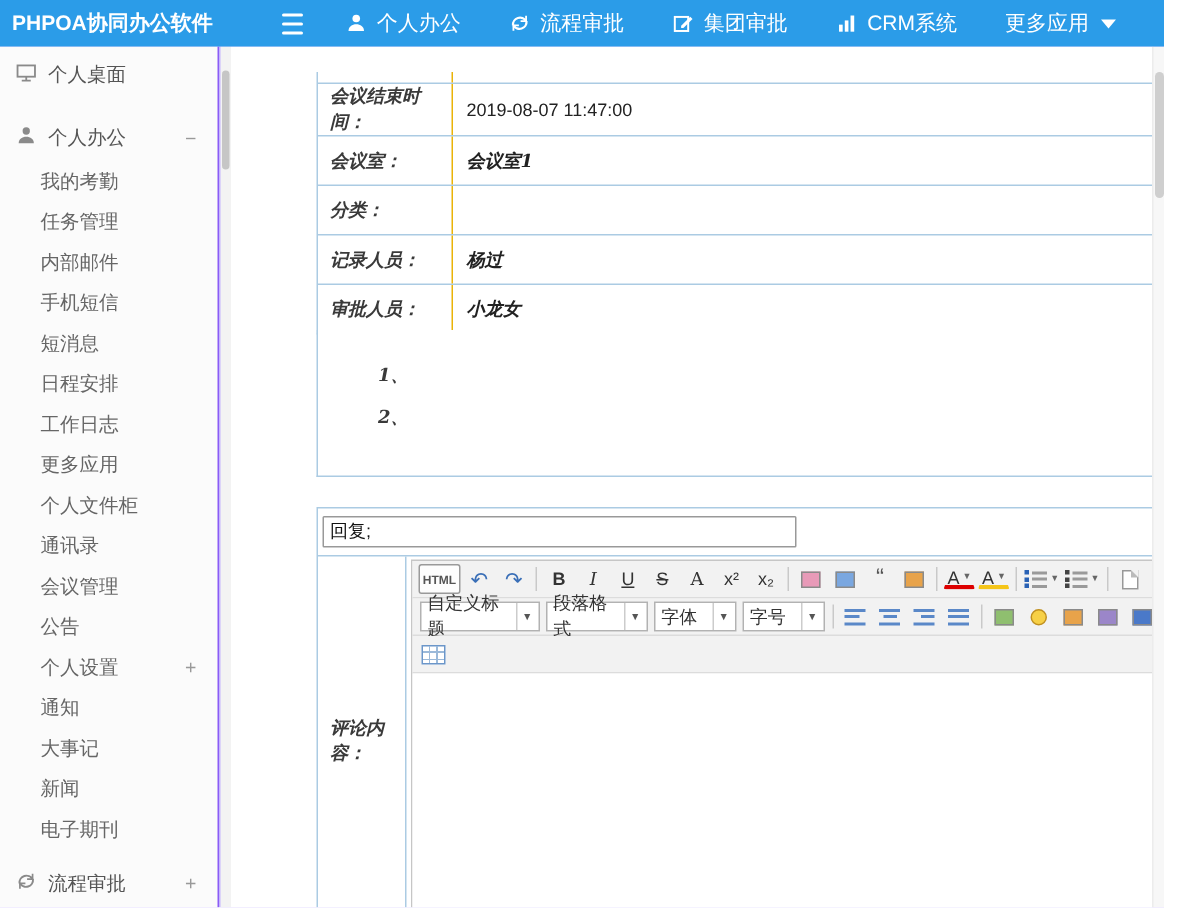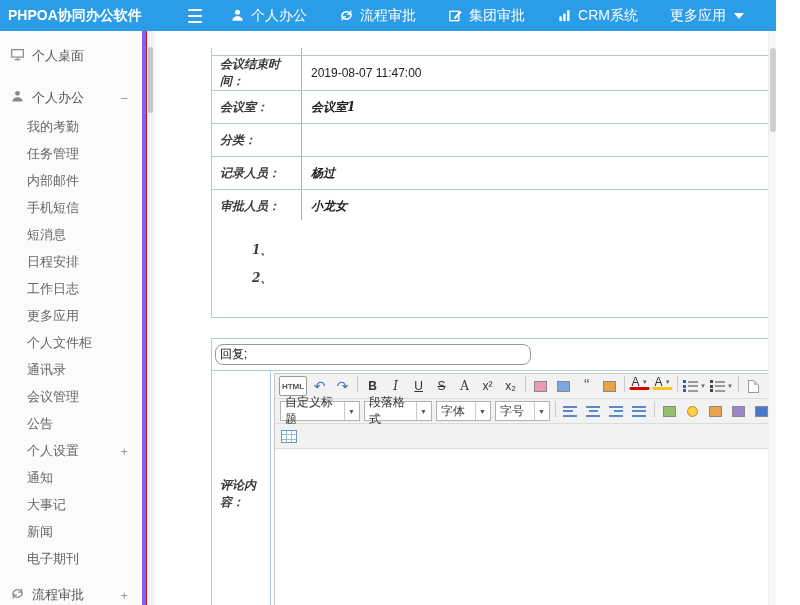--- a/index.html
+++ b/index.html
@@ -1,35 +1,35 @@
 <!DOCTYPE html>
 <html><head>
 <meta charset="utf-8">
 <style>
   * { box-sizing: border-box; margin: 0; padding: 0; }
   body { background:#fff; }
-  .stage{position:relative;width:776px;height:605px;overflow:hidden;background:#b91c1c;
+  .stage{position:relative;width:776px;height:605px;overflow:hidden;background:#c4b5fd;
          font-family:"Liberation Sans",sans-serif;font-size:12px;color:#333;}
 
   
   .topbar{position:absolute;top:0;left:0;right:0;height:31px;background:#2b9ce8;color:#fff;
           display:flex;align-items:center;z-index:5;}
   .logo{width:153px;padding-left:8px;font-weight:bold;font-size:14px;white-space:nowrap;}
   .burger{width:18px;height:14px;display:flex;flex-direction:column;justify-content:space-between;
           margin-left:46px;cursor:pointer;}
   .burger i{display:block;height:2px;background:#fff;border-radius:1px;}
   .nav{display:flex;align-items:center;margin-left:28px;font-size:14px;}
   .nav-item{display:flex;align-items:center;gap:6px;margin-right:32px;cursor:pointer;white-space:nowrap;}
   .nav-item svg{display:block;}
   .caret-down{width:0;height:0;border-left:5px solid transparent;border-right:5px solid transparent;
               border-top:6px solid #fff;margin-left:2px;}
 
   
   .sidebar{position:absolute;top:31px;left:0;width:146px;bottom:0;background:#fbfbfb;
-           border-right:4px solid #8b5cf6;padding-top:10px;overflow:hidden;}
+           border-right:1px solid #8b5cf6;padding-top:4px;overflow:hidden;}
   .side-section{height:30px;display:flex;align-items:center;padding-left:10px;gap:7px;
                 color:#555;font-size:13px;position:relative;cursor:pointer;}
   .side-section.mt12{margin-top:12px;}
   .side-section.mt8{margin-top:8px;}
   .side-item{height:27px;display:flex;align-items:center;padding-left:27px;color:#666;
              font-size:13px;position:relative;cursor:pointer;}
   .toggle{position:absolute;right:14px;top:50%;transform:translateY(-50%);color:#999;font-size:13px;}
   .side-scroll{position:absolute;top:31px;left:147px;width:7px;bottom:0;background:#f3f3f3;}
   .side-scroll .thumb{position:absolute;top:16px;left:1px;width:5px;height:66px;background:#c6c6c6;border-radius:3px;}
 
@@ -53,26 +53,26 @@
   .minutes p{line-height:28px;font-size:12px;}
 
   .comment-table{position:absolute;left:57px;top:307px;width:584px;height:280px;
                  border:1px solid #abcbe3;background:#fff;display:flex;flex-direction:column;}
   .crow{display:flex;}
   .crow.subject{height:32px;border-bottom:1px solid #abcbe3;}
   .crow.content{flex:1;}
   .clabel{width:90px;border-right:1px solid #abcbe3;display:flex;align-items:center;padding-left:8px;}
   .cvalue{flex:1;display:flex;align-items:center;padding:2px 2px 2px 3px;}
   .req{color:#e00;font-family:"Liberation Sans",sans-serif;font-style:normal;font-weight:normal;margin-left:1px;}
-  .subject-input{width:316px;height:21px;border:1px solid #999;border-radius:8px;padding:0 4px;
+  .subject-input{width:316px;height:21px;border:1px solid #999;border-radius:1px;padding:0 4px;
                  font-size:12px;color:#111;font-family:"Liberation Sans",sans-serif;outline:none;}
 
   
   .editor{flex:1;border:1px solid #c6c6c6;display:flex;flex-direction:column;background:#fff;align-self:stretch;}
-  .toolbar{background:#f2f2f2;border-bottom:1px solid #dcdcdc;display:flex;
+  .toolbar{background:#f2f2f2;border-bottom:1px solid #dcdcdc;display:flex;align-items:center;
            padding:2px 3px;height:25px;flex-shrink:0;}
   .tb-btn{min-width:21px;height:20px;display:flex;align-items:center;justify-content:center;
           margin:0 1px;border:1px solid transparent;border-radius:2px;font-size:12px;color:#333;cursor:pointer;}
   .btn-html{font-size:8px;font-weight:bold;border:1px solid #9a9a9a;background:#fdfdfd;padding:0 2px;color:#555;}
   .b-arrow{color:#3a6fb7;font-size:14px;}
   .b-bold{font-weight:bold;}
   .b-italic{font-style:italic;font-family:"DejaVu Serif",serif;}
   .b-underline{text-decoration:underline;}
   .b-strike{text-decoration:line-through;}
   .b-font{font-family:"DejaVu Serif",serif;}

